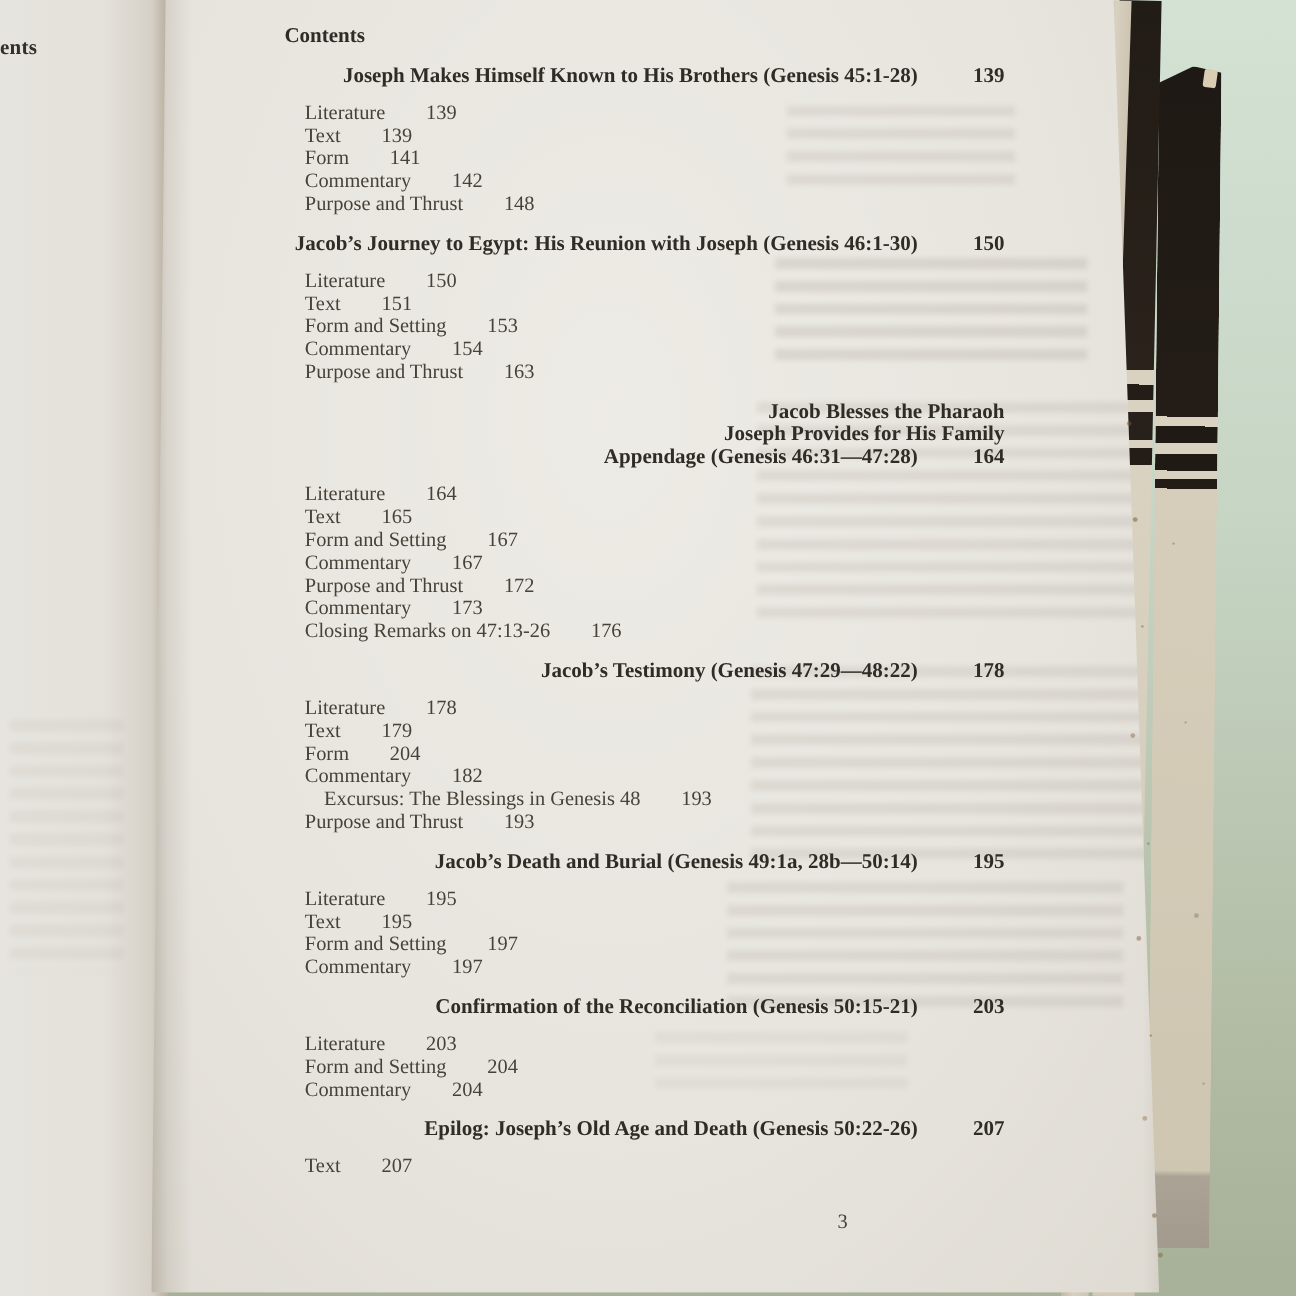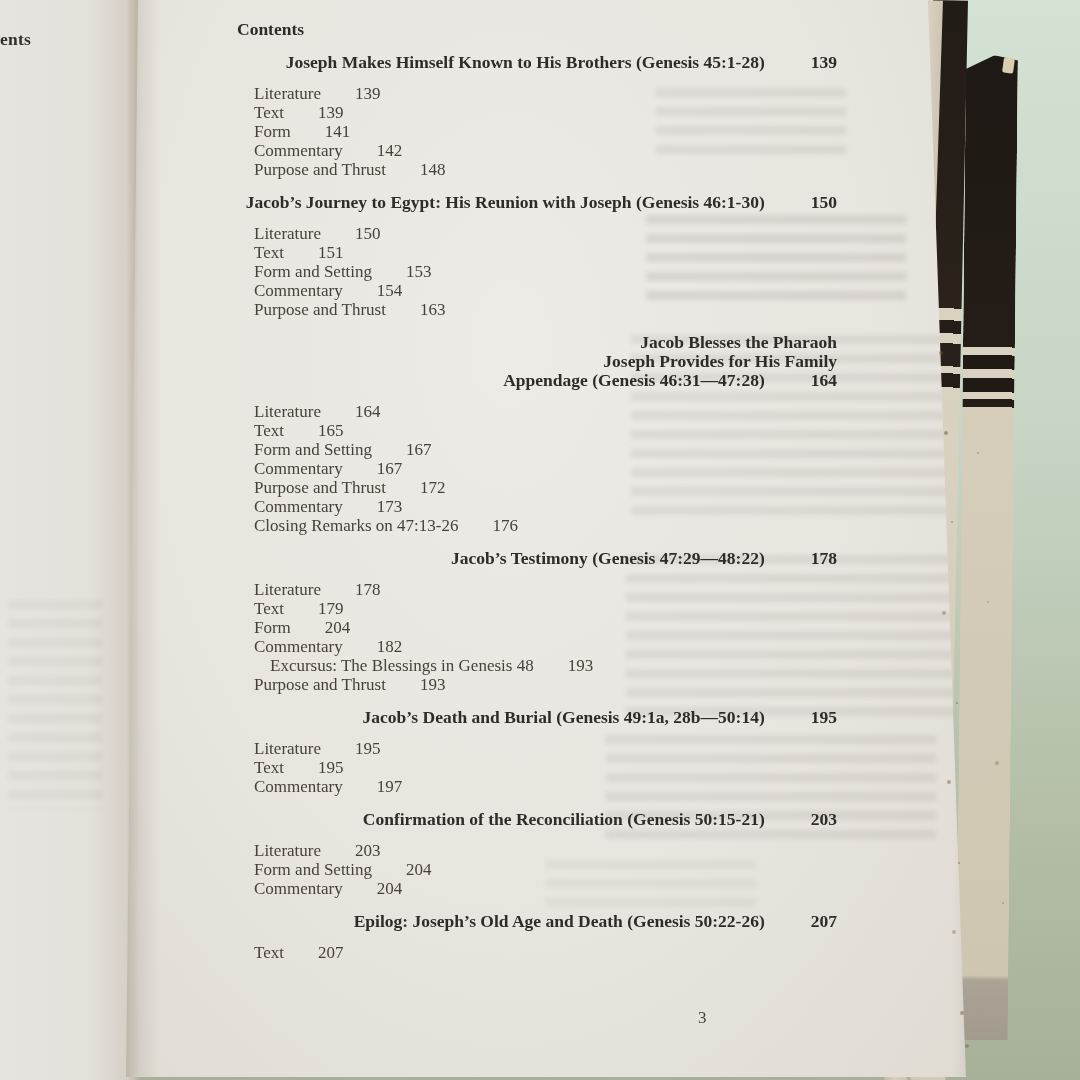--- a/index.html
+++ b/index.html
@@ -192,20 +192,21 @@
             <div class="item"><span>Commentary</span><span class="num-gap item-gap"></span><span>182</span></div>
             <div class="item indent2"><span>Excursus: The Blessings in Genesis 48</span><span class="num-gap item-gap"></span><span>193</span></div>
             <div class="item"><span>Purpose and Thrust</span><span class="num-gap item-gap"></span><span>193</span></div>
           </div>
         </div>
         <div class="section">
           <div class="title-line"><span>Jacob’s Death and Burial (Genesis 49:1a, 28b—50:14)</span><span class="num-gap head-gap"></span><span>195</span></div>
           <div class="items">
             <div class="item"><span>Literature</span><span class="num-gap item-gap"></span><span>195</span></div>
             <div class="item"><span>Text</span><span class="num-gap item-gap"></span><span>195</span></div>
+            <div class="item"><span>Form and Setting</span><span class="num-gap item-gap"></span><span>197</span></div>
             <div class="item"><span>Commentary</span><span class="num-gap item-gap"></span><span>197</span></div>
           </div>
         </div>
         <div class="section">
           <div class="title-line"><span>Confirmation of the Reconciliation (Genesis 50:15-21)</span><span class="num-gap head-gap"></span><span>203</span></div>
           <div class="items">
             <div class="item"><span>Literature</span><span class="num-gap item-gap"></span><span>203</span></div>
             <div class="item"><span>Form and Setting</span><span class="num-gap item-gap"></span><span>204</span></div>
             <div class="item"><span>Commentary</span><span class="num-gap item-gap"></span><span>204</span></div>
           </div>

